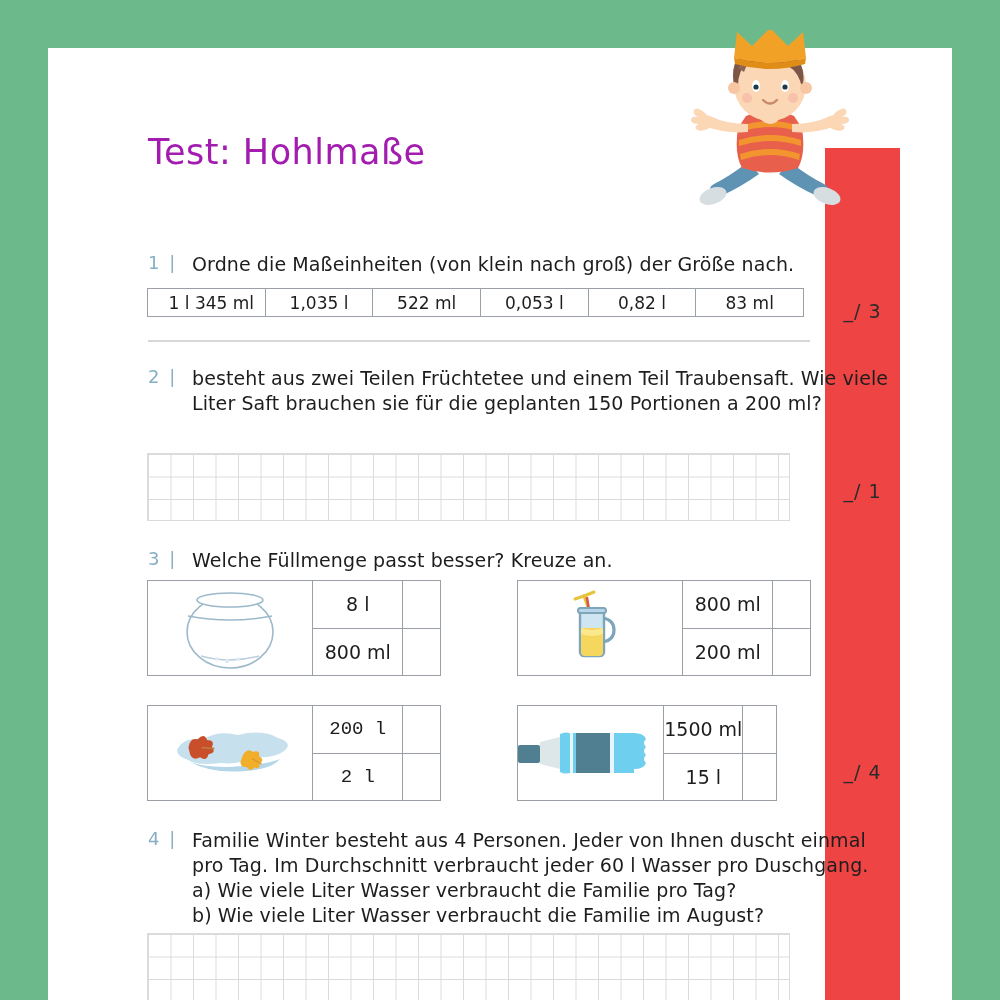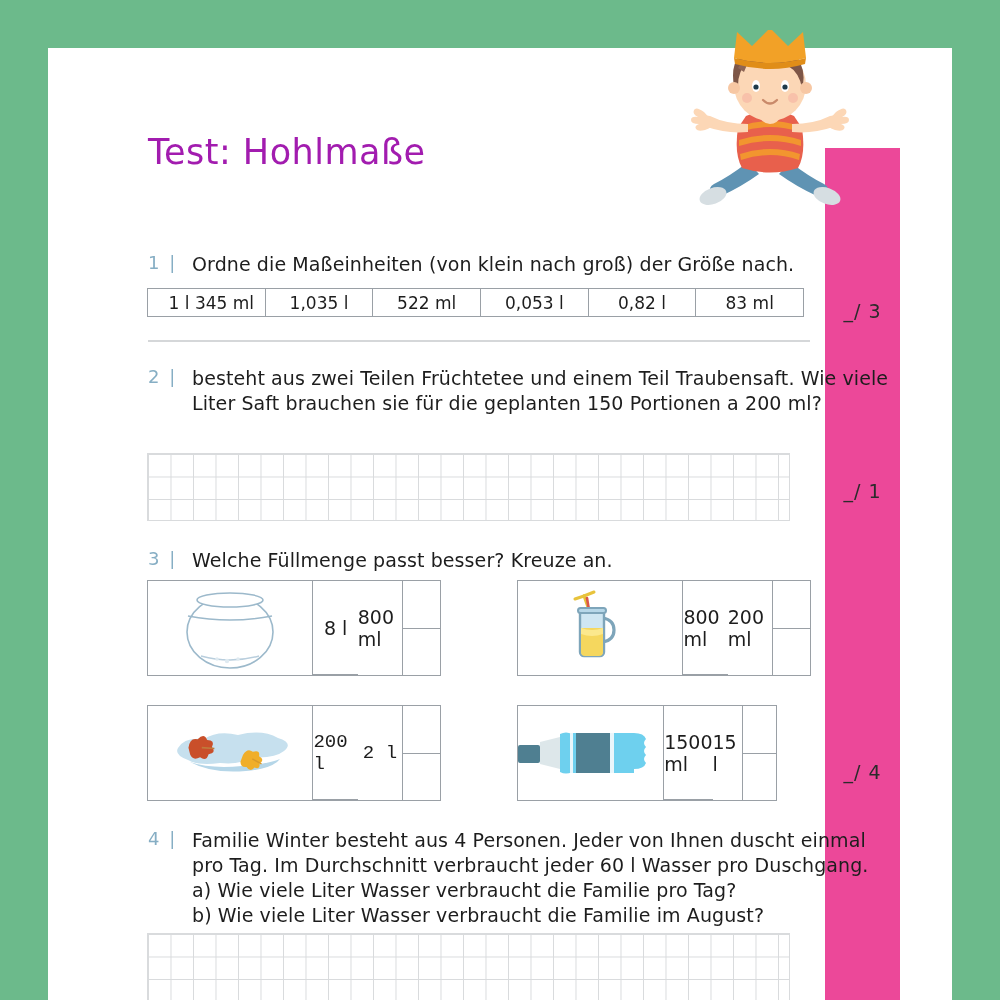--- a/index.html
+++ b/index.html
@@ -22,21 +22,21 @@
     width: 904px; height: 952px;
     background: #ffffff;
     overflow: hidden;
   }
 
   
   #score-panel {
     position: absolute;
     left: 777px; top: 100px;
     width: 75px; height: 852px;
-    background: #ec4899;
+    background: #ef4444;
   }
   .score-entry {
     position: absolute;
     left: 0; width: 75px;
     text-align: center;
     font-family: "DejaVu Sans", sans-serif;
     font-size: 19px;
     color: #2b2b2b;
     letter-spacing: 1px;
   }
@@ -136,21 +136,21 @@
   }
   .optbox .pic {
     width: 166px;
     border-right: 1px solid #9aa0a6;
     position: relative;
   }
   .optbox .vals {
     width: 90px;
     border-right: 1px solid #9aa0a6;
     display: flex;
-    flex-direction: row;
+    flex-direction: column;
   }
   .optbox .vals .v {
     flex: 1 1 0;
     display: flex;
     align-items: center;
     justify-content: center;
     font-size: 19px;
     color: #1d1d1d;
   }
   .optbox .vals .v:first-child { border-bottom: 1px solid #9aa0a6; }

